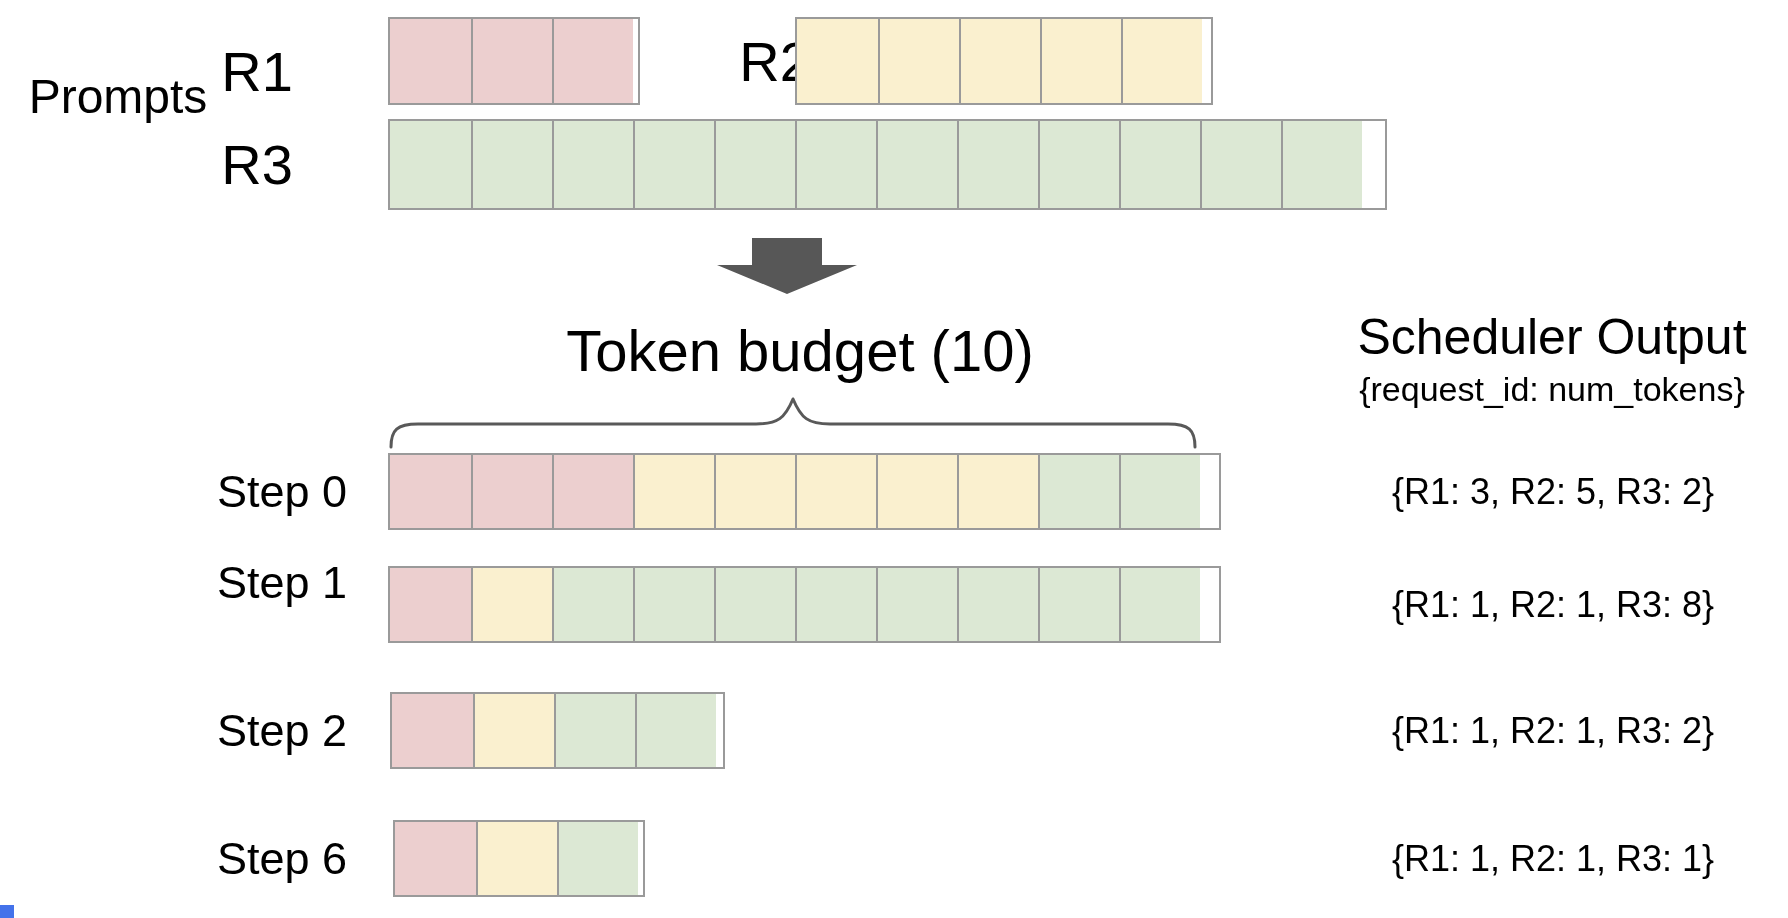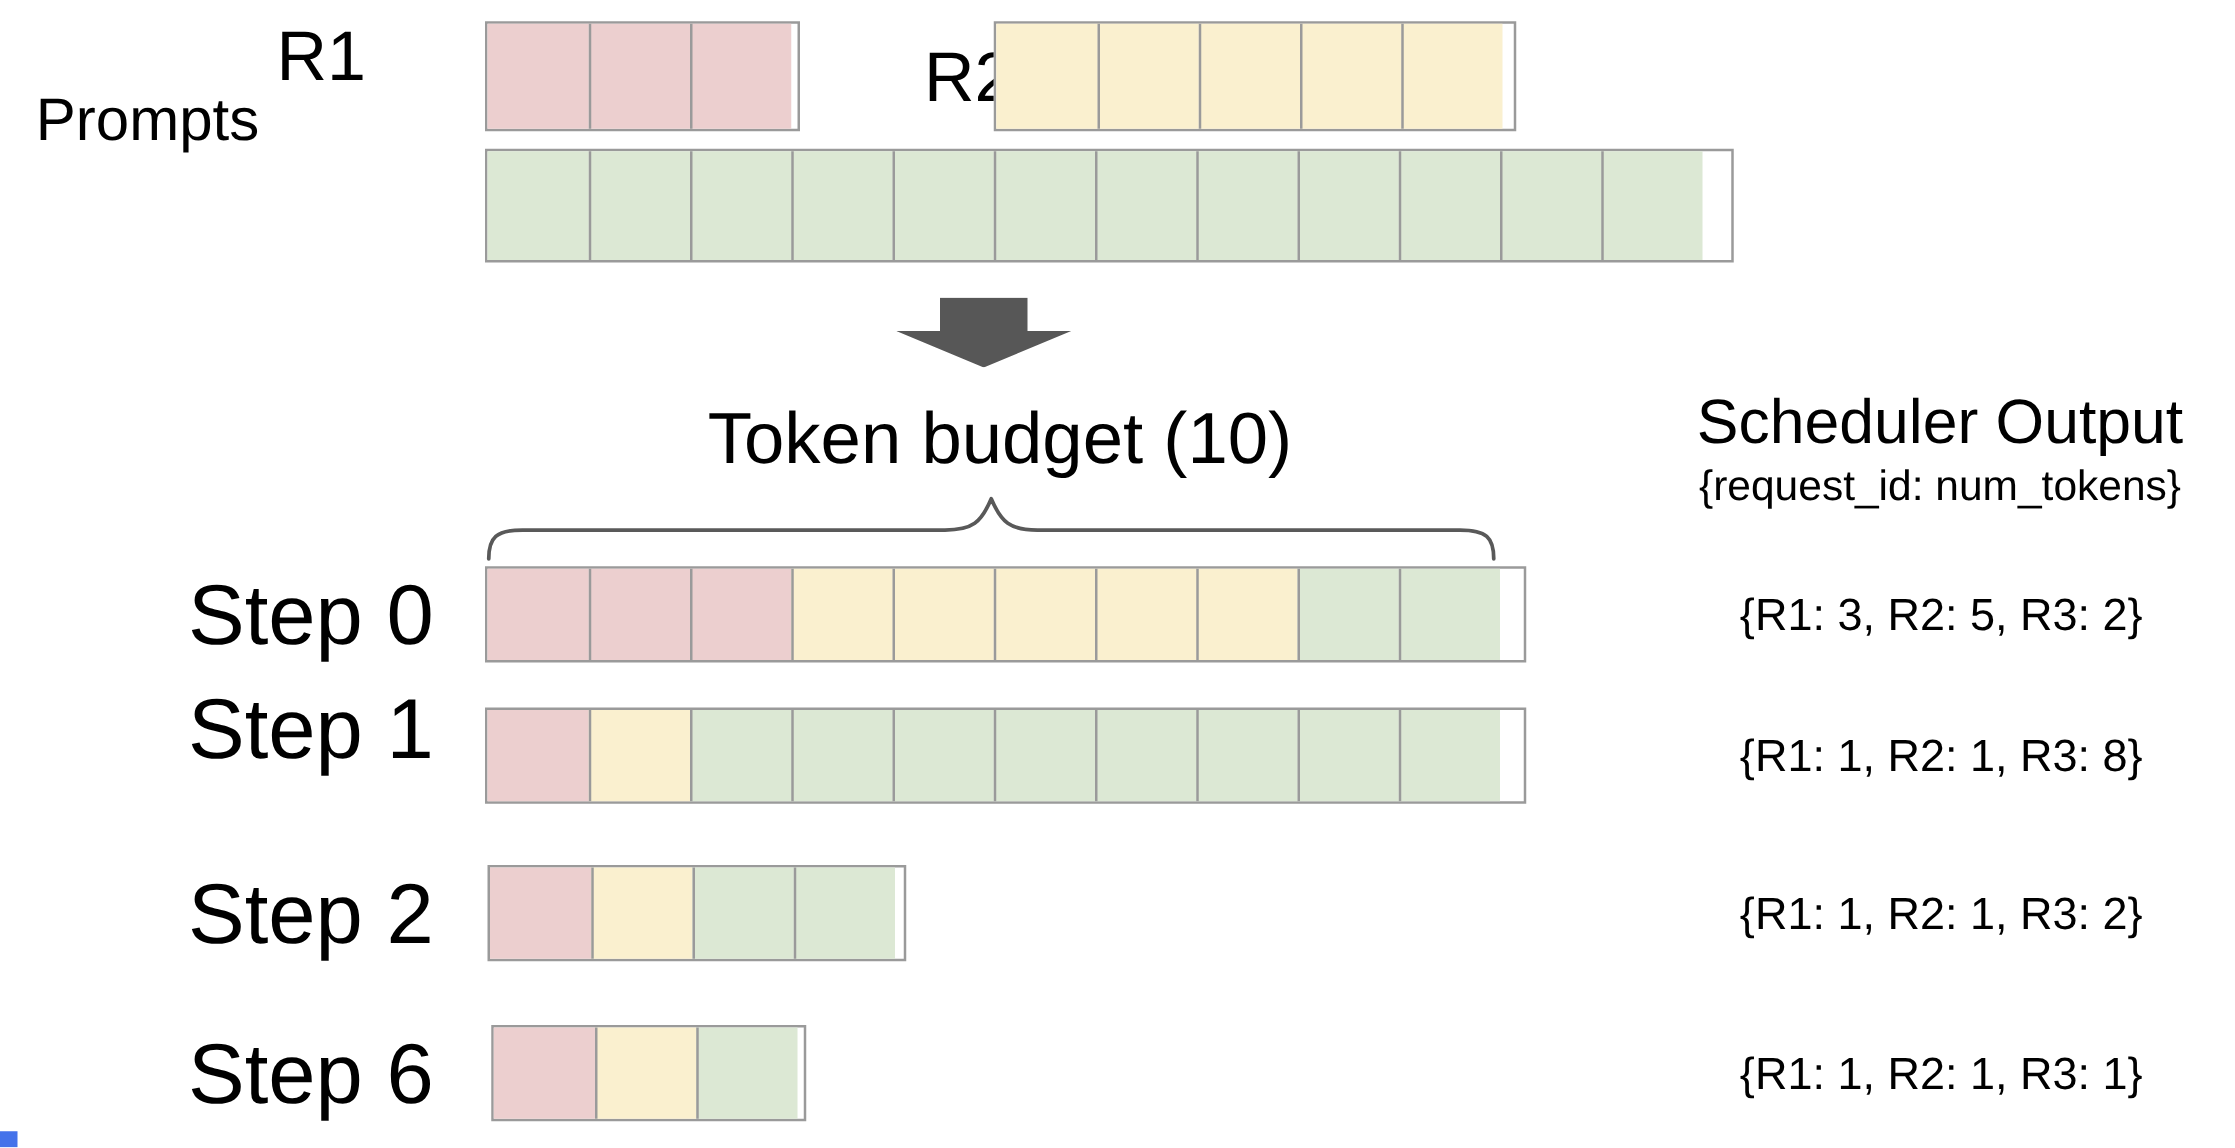--- a/index.html
+++ b/index.html
@@ -5,21 +5,21 @@
   html,body{margin:0;padding:0;background:#ffffff;}
   .canvas{
     position:relative;width:1788px;height:918px;background:#ffffff;overflow:hidden;
     font-family:"Liberation Sans","DejaVu Sans",sans-serif;color:#000;
   }
   .txt{position:absolute;white-space:nowrap;}
 
   
   .prompts-label{left:18px;top:64px;width:200px;font-size:48px;line-height:66px;text-align:center;}
   .req-label{display:flex;align-items:center;justify-content:center;font-size:56px;}
-  #lbl-r1{left:198px;top:0;width:118px;height:88px;text-align:center;}
+  #lbl-r1{left:198px;top:27px;width:118px;height:88px;text-align:center;}
   #lbl-r2{left:716px;top:17px;width:118px;height:88px;text-align:center;}
   #lbl-r3{left:198px;top:119px;width:118px;height:91px;}
   .token-budget{left:500px;top:316px;width:600px;font-size:58px;line-height:70px;text-align:center;}
   .sched-title{left:1302px;top:308px;width:500px;font-size:50px;line-height:58px;text-align:center;}
   .sched-subtitle{left:1302px;top:368px;width:500px;font-size:34px;line-height:42px;text-align:center;}
 
   
   .cellrow{
     position:absolute;display:flex;box-sizing:border-box;
     border:2.5px solid #9a9a9a;background:#fff;
@@ -32,21 +32,21 @@
     position:absolute;left:717px;top:238px;width:140px;height:56px;background:#575757;
     clip-path:polygon(25% 0,75% 0,75% 48%,100% 48%,50% 100%,0 48%,25% 48%);
   }
 
   
   .brace{position:absolute;left:388px;top:390px;width:810px;height:60px;}
 
   
   .step-label{
     position:absolute;display:flex;align-items:center;justify-content:flex-end;
-    left:120px;width:227px;font-size:68px;
+    left:120px;width:227px;font-size:45px;
   }
   .step-output{
     position:absolute;display:flex;align-items:center;justify-content:center;
     left:1322px;width:462px;font-size:36px;white-space:nowrap;
   }
 
   
   .corner-artifact{position:absolute;left:0;bottom:0;width:14px;height:13px;}
 </style>
 </head>
@@ -65,20 +65,21 @@
 
   <div class="txt req-label" id="lbl-r2">R2</div>
   <div class="cellrow" id="row-r2" style="left: 795px; top: 17px; height: 88px; width: 418px;">
       <div class="cell" style="background: rgb(250, 240, 207);"></div>
       <div class="cell" style="background: rgb(250, 240, 207);"></div>
       <div class="cell" style="background: rgb(250, 240, 207);"></div>
       <div class="cell" style="background: rgb(250, 240, 207);"></div>
       <div class="cell" style="background: rgb(250, 240, 207);"></div>
     </div>
 
+  <div class="txt req-label" id="lbl-r3">R3</div>
   <div class="cellrow" id="row-r3" style="left: 388px; top: 119px; height: 91px; width: 999px;">
       <div class="cell" style="background: rgb(220, 232, 212);"></div>
       <div class="cell" style="background: rgb(220, 232, 212);"></div>
       <div class="cell" style="background: rgb(220, 232, 212);"></div>
       <div class="cell" style="background: rgb(220, 232, 212);"></div>
       <div class="cell" style="background: rgb(220, 232, 212);"></div>
       <div class="cell" style="background: rgb(220, 232, 212);"></div>
       <div class="cell" style="background: rgb(220, 232, 212);"></div>
       <div class="cell" style="background: rgb(220, 232, 212);"></div>
       <div class="cell" style="background: rgb(220, 232, 212);"></div>

